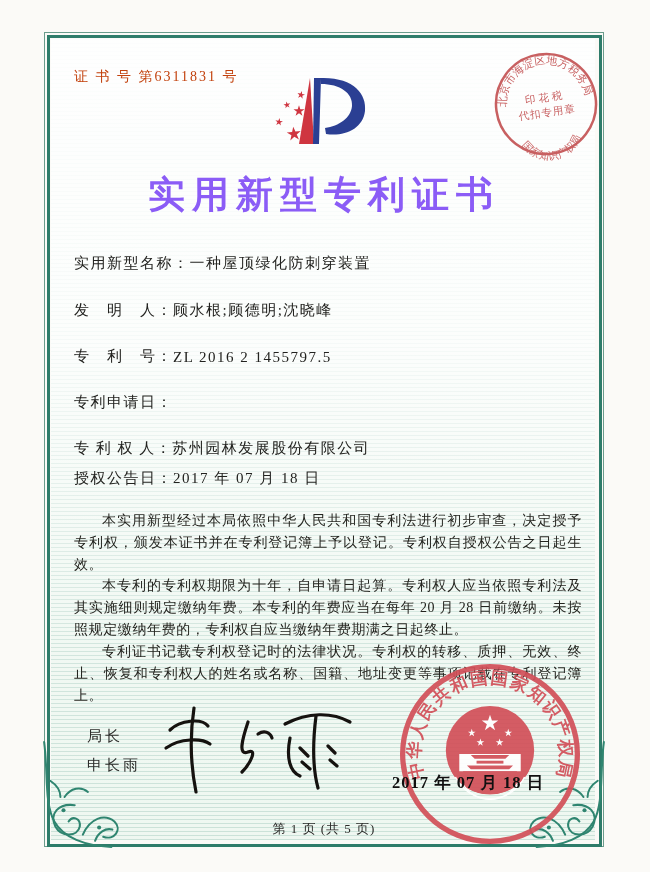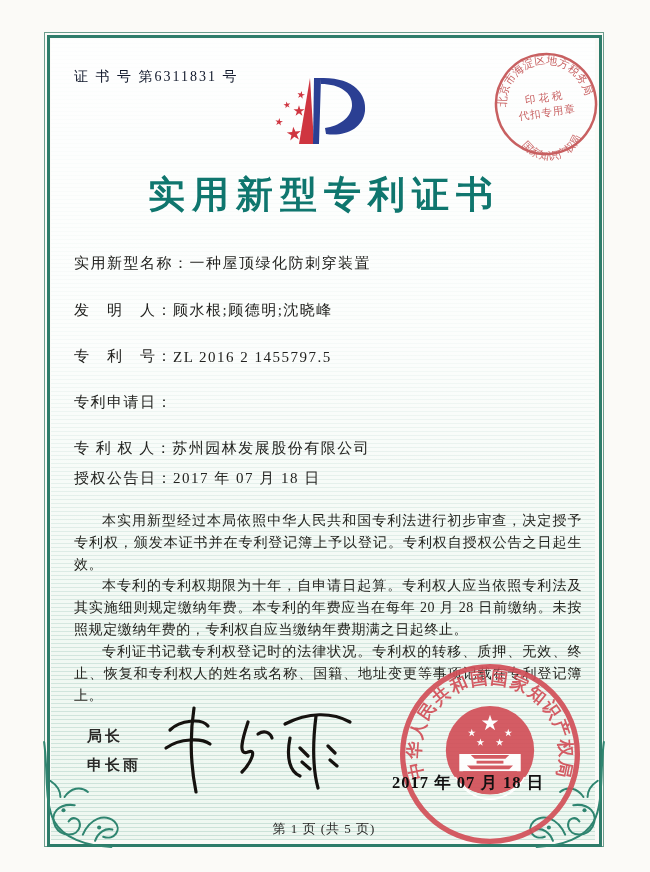--- a/index.html
+++ b/index.html
@@ -13,28 +13,28 @@
   
   .b-outer{left:44px;top:32px;width:558px;height:813px;border:1px solid var(--border_outline,#6a9c8c);}
   .b-inner{left:47px;top:35px;width:549px;height:806px;border:3px solid var(--border_green,#2e7c6a);}
   .cert-bg{
     left:51px;top:39px;width:544px;height:801px;
     background:
       linear-gradient(180deg, rgba(255,255,255,.95) 0%, rgba(255,255,255,.82) 38%, rgba(255,255,255,.45) 60%, rgba(255,255,255,.18) 76%, rgba(255,255,255,.05) 100%),
       repeating-linear-gradient(0deg, rgba(47,133,112,.20) 0px, rgba(47,133,112,.20) 1px, transparent 1px, transparent 4px),
       #eef7f0;
   }
-  .cert-no{left:74px;top:68px;font-size:14px;letter-spacing:2px;color:#0f172a;}
-  .title{left:50px;top:170px;width:548px;text-align:center;font-size:37px;font-weight:600;letter-spacing:7px;color:#0f766e;}
+  .cert-no{left:74px;top:68px;font-size:14px;letter-spacing:2px;color:#c2410c;}
+  .title{left:50px;top:170px;width:548px;text-align:center;font-size:37px;font-weight:600;letter-spacing:7px;color:#8b5cf6;}
   .row{left:74px;width:508px;font-size:15px;letter-spacing:1.5px;display:flex;white-space:nowrap;color:#22221f;align-items:flex-end;}
   .row .lab{flex:0 0 auto;}
   .row .val{flex:0 0 auto;}
   .paras{left:74px;top:510px;width:508px;font-size:14px;line-height:1.56;letter-spacing:.6px;text-align:justify;color:#24241f;}
   .paras p{margin:0;text-indent:2em;}
-  .officer{left:87px;font-size:15px;letter-spacing:3px;font-family:"Liberation Sans","DejaVu Sans",sans-serif;color:#2a2a28;font-weight:700;}
+  .officer{left:87px;font-size:15px;letter-spacing:3px;font-family:"Liberation Sans","DejaVu Sans",sans-serif;color:#2a2a28;font-weight:400;}
   .issue-date{left:392px;top:772px;font-size:16.5px;font-weight:700;letter-spacing:1px;color:#101010;z-index:6;}
   .footer{left:50px;top:820px;width:548px;text-align:center;font-size:13px;letter-spacing:1px;color:#2a2a28;}
   .seal-office{left:394px;top:658px;width:192px;height:192px;z-index:5;opacity:.92;}
   .seal-tax{left:486px;top:44px;width:120px;height:120px;z-index:5;opacity:.88;}
   .logo{left:263px;top:54px;width:134px;height:108px;}
   .sig{left:150px;top:700px;width:210px;height:100px;}
   .flourish{width:118px;height:112px;z-index:4;}
   .fl-left{left:33px;top:740px;}
   .fl-right{left:497px;top:740px;transform:scaleX(-1);}
   svg text{font-family:"Liberation Serif","DejaVu Serif",serif;}

